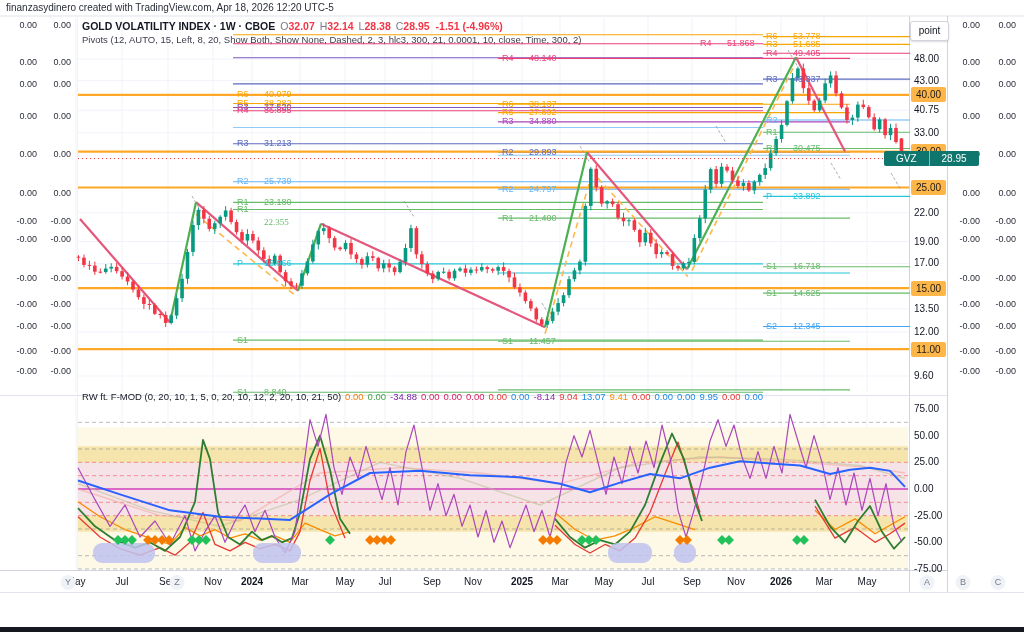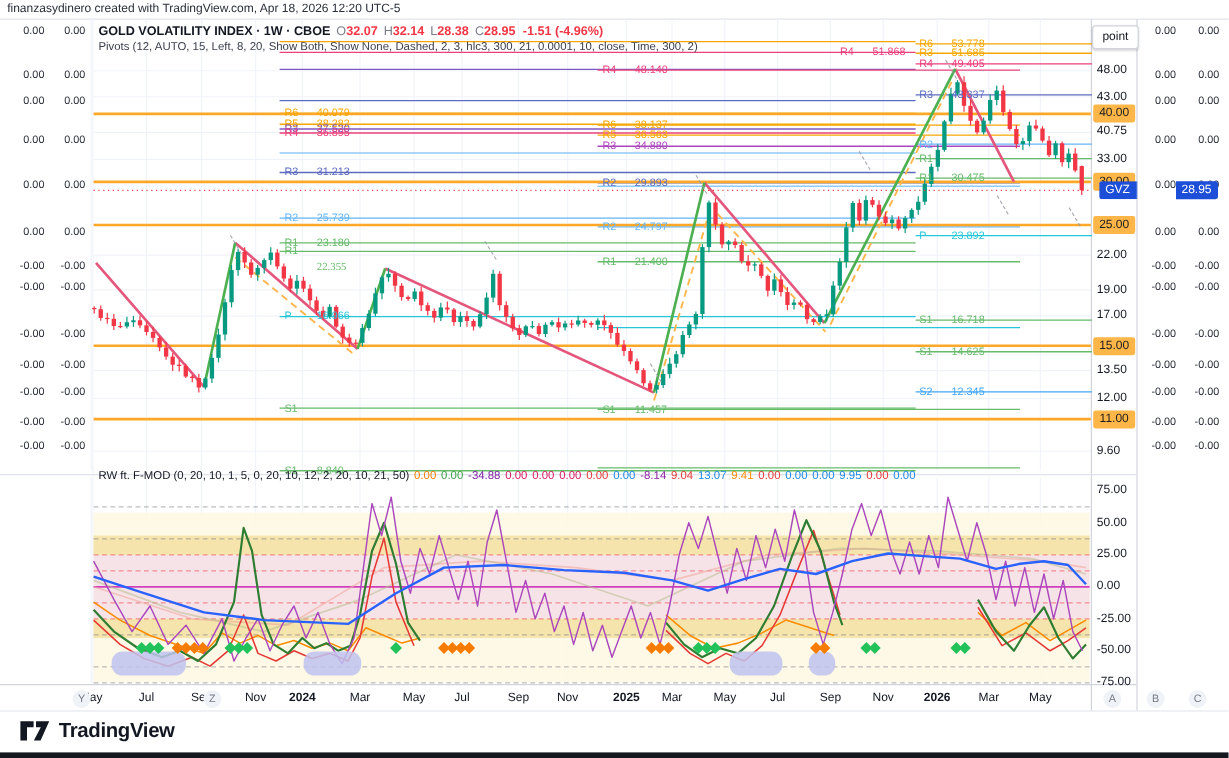--- a/index.html
+++ b/index.html
@@ -17,21 +17,21 @@
   #topbar{position:absolute;left:6px;top:2px;font-size:10px;color:#2a2e39;z-index:6;}
   #legend{position:absolute;left:82px;top:20px;z-index:6;font-size:10.5px;}
   #legend .row2{font-size:9.5px;color:#3a3e4a;margin-top:2px;}
   #legend .t{font-weight:600;}
   #legend .k{color:#787B86;margin-left:5px;}
   #legend .v{color:#F23645;font-weight:bold;}
   #ind-header{position:absolute;left:82px;top:391px;z-index:6;font-size:9.5px;display:flex;gap:4px;align-items:center;}
   #point-badge{position:absolute;left:910px;top:21px;width:37px;height:18px;background:#fff;border:1px solid #D1D4DC;
           border-radius:3px;box-shadow:0 1px 2px rgba(0,0,0,.15);font-size:10px;text-align:center;line-height:18px;z-index:6;}
   #gvz-badge{position:absolute;left:884px;display:flex;gap:0;z-index:6;font-size:10px;color:#fff;}
-  #gvz-badge span{background:#1d4ed8;padding:1px 5px;line-height:13px;margin-left:32px;}
+  #gvz-badge span{background:#0f766e;padding:1px 12px;line-height:13px;}
   #gvz-badge span:first-child{border-radius:2px 0 0 2px;border-right:1px solid rgba(255,255,255,.5);}
   #gvz-badge span:last-child{border-radius:0 2px 2px 0;}
   #logo{position:absolute;left:16px;top:599px;display:flex;align-items:center;gap:7px;z-index:6;}
   #logo .txt{font-size:17px;font-weight:700;color:#131722;letter-spacing:-.3px;}
   #botstrip{position:absolute;left:0;top:627px;width:1024px;height:5px;background:#15181E;z-index:6;}
 </style>
 </head>
 <body>
 
 <div id="app">
@@ -556,27 +556,20 @@
       <span style="color: rgb(30, 136, 229);">0.00</span>
     </div>
 
   <div id="point-badge">point</div>
 
   <div id="gvz-badge" style="top: 151.083px;">
     <span>GVZ</span>
     <span>28.95</span>
   </div>
 
-  <div id="logo">
-    <svg width="26" height="20" viewBox="0 0 26 20">
-      <path d="M1 2 h11 v5 h-5.5 v11 h-5.5 z" fill="#131722"></path>
-      <path d="M14 2 h11 l-7.2 16 h-5.6 l5.8-11 h-4 z" fill="#131722"></path>
-    </svg>
-    <span class="txt">TradingView</span>
-  </div>
 
   <div id="botstrip"></div>
 <div class="lbl" style="left: 700px; top: 39.2057px; color: rgb(236, 64, 122);">R4</div>
     <div class="lbl" style="left: 727px; top: 39.2057px; color: rgb(236, 64, 122);">51.868</div>
     <div class="lbl" style="left: 237px; top: 90.0021px; color: rgb(247, 166, 0);">R6</div>
     <div class="lbl" style="left: 264px; top: 90.0021px; color: rgb(247, 166, 0);">40.079</div>
     <div class="lbl" style="left: 237px; top: 99.039px; color: rgb(247, 166, 0);">R5</div>
     <div class="lbl" style="left: 264px; top: 99.039px; color: rgb(247, 166, 0);">38.282</div>
     <div class="lbl" style="left: 237px; top: 103px; color: rgb(126, 87, 194);">R3</div>
     <div class="lbl" style="left: 264px; top: 103px; color: rgb(126, 87, 194);">37.520</div>
@@ -593,21 +586,21 @@
     <div class="lbl" style="left: 237px; top: 259.351px; color: rgb(38, 198, 218);">P</div>
     <div class="lbl" style="left: 264px; top: 259.351px; color: rgb(38, 198, 218);">16.966</div>
     <div class="lbl" style="left: 237px; top: 335.615px; color: rgb(102, 187, 106);">S1</div>
     <div class="lbl" style="left: 237px; top: 387.78px; color: rgb(102, 187, 106);">S1</div>
     <div class="lbl" style="left: 264px; top: 387.78px; color: rgb(102, 187, 106);">8.840</div>
     <div class="lbl" style="left: 502px; top: 53.8997px; color: rgb(236, 64, 122);">R4</div>
     <div class="lbl" style="left: 529px; top: 53.8997px; color: rgb(236, 64, 122);">48.140</div>
     <div class="lbl" style="left: 502px; top: 99.7866px; color: rgb(247, 166, 0);">R6</div>
     <div class="lbl" style="left: 529px; top: 99.7866px; color: rgb(247, 166, 0);">38.137</div>
     <div class="lbl" style="left: 502px; top: 108.09px; color: rgb(247, 166, 0);">R5</div>
-    <div class="lbl" style="left: 529px; top: 108.09px; color: rgb(247, 166, 0);">36.563</div>
+    <div class="lbl" style="left: 529px; top: 108.09px; color: rgb(247, 166, 0);">27.892</div>
     <div class="lbl" style="left: 502px; top: 117.373px; color: rgb(171, 71, 188);">R3</div>
     <div class="lbl" style="left: 529px; top: 117.373px; color: rgb(171, 71, 188);">34.880</div>
     <div class="lbl" style="left: 502px; top: 147.768px; color: rgb(92, 107, 192);">R2</div>
     <div class="lbl" style="left: 529px; top: 147.768px; color: rgb(92, 107, 192);">29.893</div>
     <div class="lbl" style="left: 502px; top: 184.588px; color: rgb(100, 181, 246);">R2</div>
     <div class="lbl" style="left: 529px; top: 184.588px; color: rgb(100, 181, 246);">24.797</div>
     <div class="lbl" style="left: 502px; top: 213.612px; color: rgb(102, 187, 106);">R1</div>
     <div class="lbl" style="left: 529px; top: 213.612px; color: rgb(102, 187, 106);">21.400</div>
     <div class="lbl" style="left: 502px; top: 336.696px; color: rgb(102, 187, 106);">S1</div>
     <div class="lbl" style="left: 529px; top: 336.696px; color: rgb(102, 187, 106);">11.457</div>

